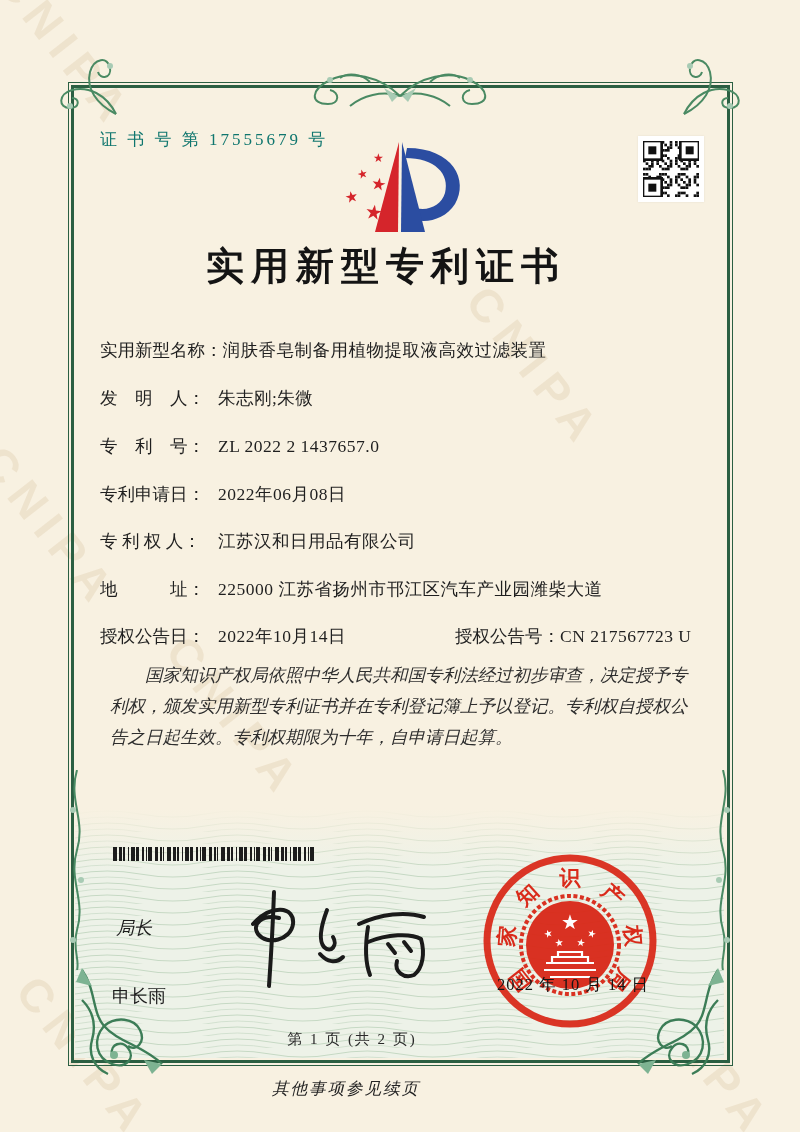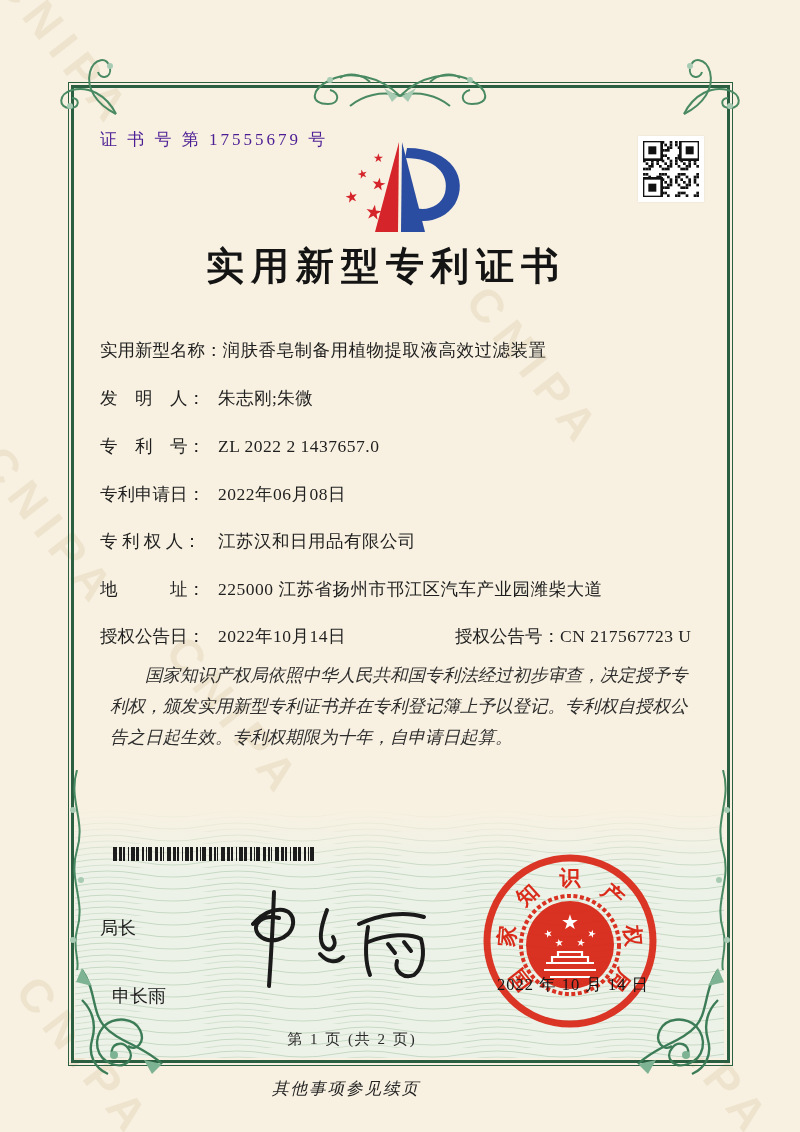--- a/index.html
+++ b/index.html
@@ -13,21 +13,21 @@
     position:absolute;font-family:"Liberation Sans",sans-serif;font-weight:bold;
     font-size:46px;letter-spacing:10px;color:rgba(205,178,136,0.22);
     transform:rotate(52deg);pointer-events:none;white-space:nowrap;
   }
   
   .frame{position:absolute;left:68px;top:82px;width:663px;height:982px;border:1px solid #2b5f42;}
   .frame-inner{position:absolute;left:2px;top:2px;right:2px;bottom:2px;border:3px solid #2b5f42;}
   
   .wave-band{position:absolute;left:75px;top:808px;width:649px;height:250px;}
   
-  .cert-no{position:absolute;left:100px;top:128px;font-size:17px;letter-spacing:3px;color:#4c1d95;}
+  .cert-no{position:absolute;left:100px;top:128px;font-size:17px;letter-spacing:3px;color:#0f766e;}
   .qr-card{position:absolute;left:638px;top:136px;width:66px;height:66px;background:#fff;box-shadow:0 0 2px rgba(0,0,0,0.08);}
   .logo{position:absolute;left:315px;top:122px;width:170px;height:118px;}
   .logo .star{position:absolute;color:#d5252b;line-height:1;}
   .title{
     position:absolute;left:0;top:241px;width:772px;text-align:center;
     font-size:38px;font-weight:bold;letter-spacing:7px;color:#141414;
   }
   
   .field-row{position:absolute;left:100px;width:620px;font-size:17.5px;line-height:24px;color:#1f1f1f;}
   .field-label{display:inline-block;min-width:118px;}
@@ -35,21 +35,21 @@
   .field-pair2{position:absolute;left:355px;top:0;}
   
   .body-text{
     position:absolute;left:98px;top:648px;width:606px;
     font-size:17.5px;line-height:31px;font-style:italic;color:#2e2e2e;
   }
   .body-text p{margin:12px;text-indent:2em;}
   
   .barcode{position:absolute;left:113px;top:847px;width:207px;height:14px;}
   
-  .sig-title{position:absolute;left:100px;top:916px;font-size:18px;font-family:"Liberation Sans",sans-serif;color:#1c1c1c;}
+  .sig-title{position:absolute;left:116px;top:916px;font-size:18px;font-family:"Liberation Sans",sans-serif;color:#1c1c1c;font-style:italic;}
   .sig-name{position:absolute;left:112px;top:984px;font-size:18px;font-family:"Liberation Sans",sans-serif;color:#1c1c1c;}
   .signature-svg{position:absolute;left:225px;top:882px;}
   
   .seal{position:absolute;left:480px;top:851px;width:180px;height:180px;}
   .seal-date{
     position:absolute;left:488px;top:974px;width:170px;text-align:center;
     font-size:16.5px;letter-spacing:1px;color:#151515;font-weight:normal;
   }
   
   .page-info{position:absolute;left:0;top:1030px;width:704px;text-align:center;font-size:15px;color:#2a2a2a;letter-spacing:2px;}

